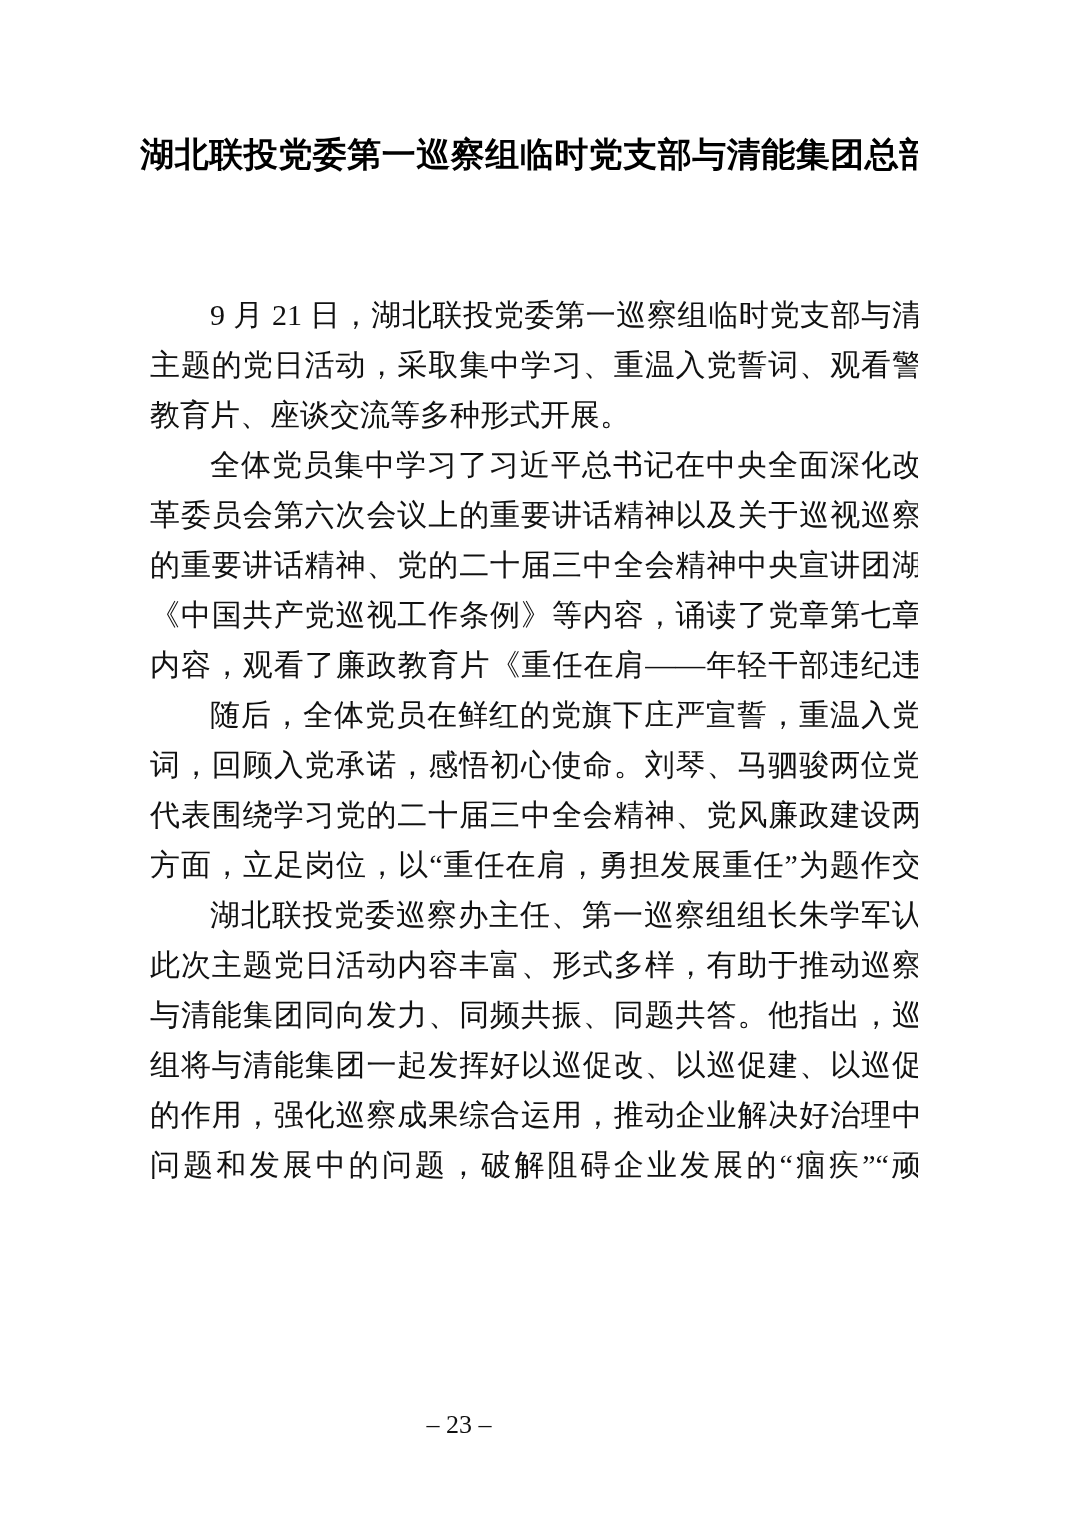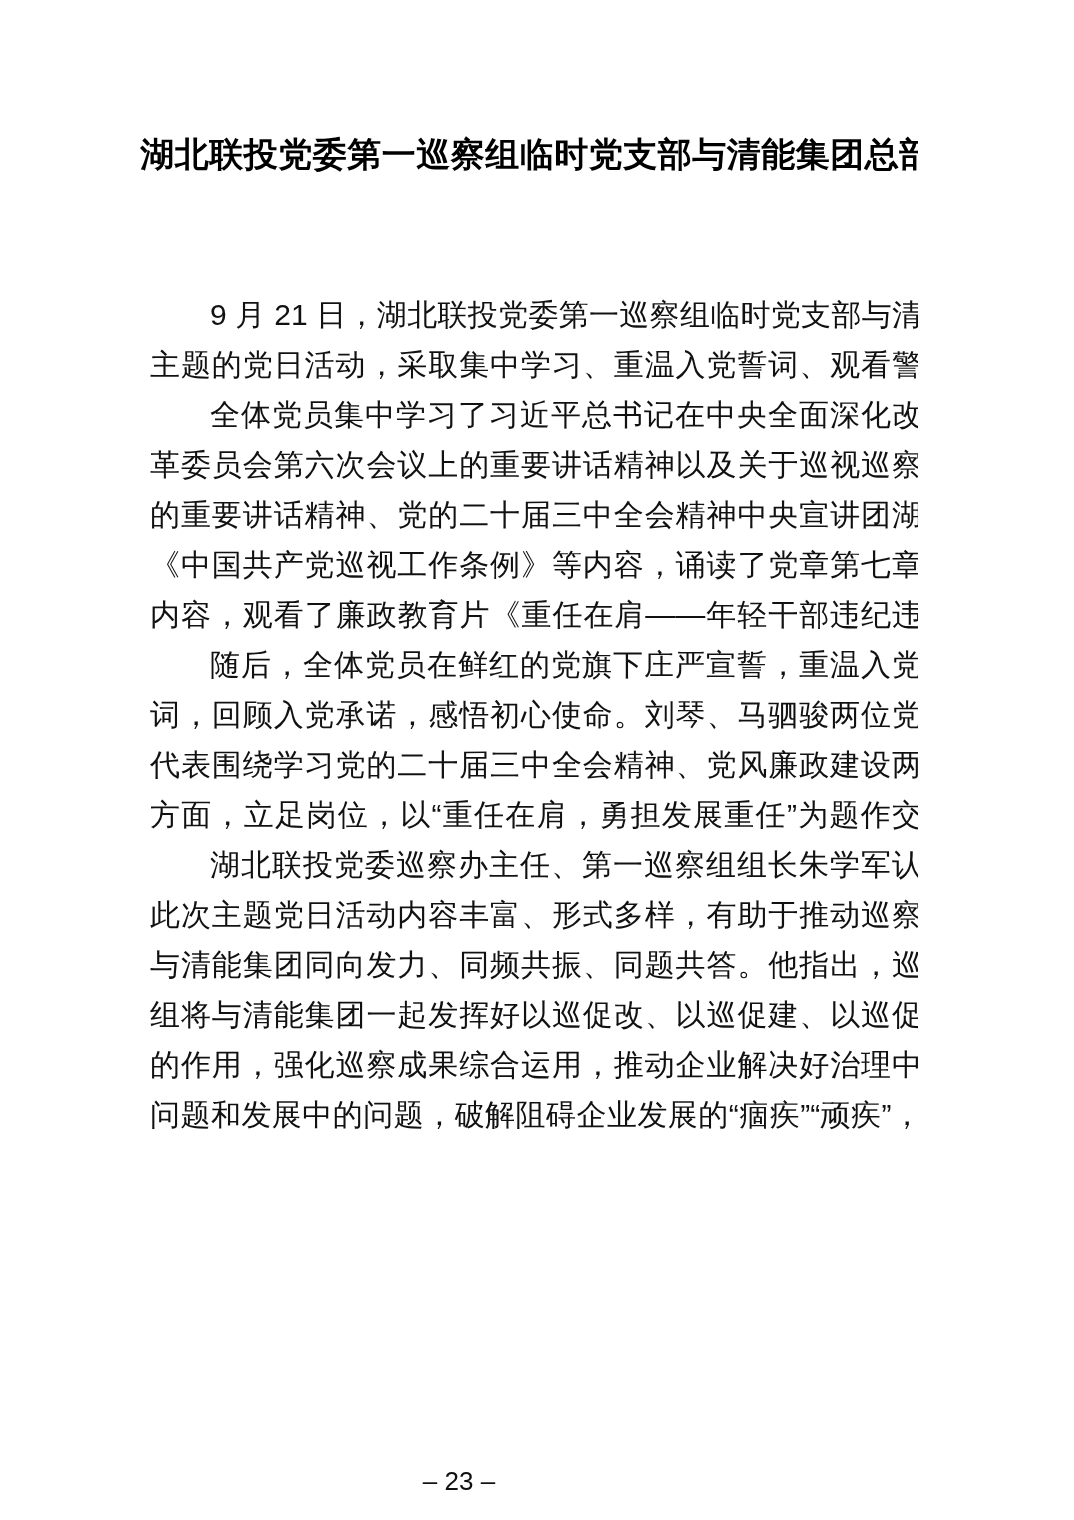--- a/index.html
+++ b/index.html
@@ -5,21 +5,21 @@
   html, body {
     margin: 0;
     padding: 0;
     background: #ffffff;
   }
   .page {
     position: relative;
     width: 918px;
     height: 1520px;
     background: #ffffff;
-    font-family: Liberation Sans, sans-serif;
+    font-family: Liberation Serif, serif;
     color: #111111;
     overflow: hidden;
   }
   .doc-title {
     position: absolute;
     top: 126px;
     left: 87px;
     width: 900px;
     margin: 0;
     text-align: center;
@@ -46,41 +46,42 @@
     white-space: normal;
   }
   .line.first {
     text-indent: 2em;
   }
   .line.last {
     text-align-last: left;
   }
   .page-footer {
     position: absolute;
-    top: 1464px;
+    top: 1408px;
     left: 0;
     width: 100%;
     text-align: center;
     font-size: 26px;
     line-height: 34px;
     color: #111111;
   }
 </style>
 </head>
 <body>
 
 <div class="page" style="background: rgb(255, 255, 255); color: rgb(17, 17, 17);">
 
   <h1 class="doc-title" style="color: rgb(0, 0, 0);">
     <div class="title-line">湖北联投党委第一巡察组临时党支部与清能集团总部</div>
   </h1>
 
   <div class="body-text" id="body-container">
       <div class="line first">9 月 21 日，湖北联投党委第一巡察组临时党支部与清能</div>
       <div class="line">主题的党日活动，采取集中学习、重温入党誓词、观看警示</div>
+      <div class="line last">教育片、座谈交流等多种形式开展。</div>
       <div class="line first">全体党员集中学习了习近平总书记在中央全面深化改</div>
       <div class="line">革委员会第六次会议上的重要讲话精神以及关于巡视巡察</div>
       <div class="line">的重要讲话精神、党的二十届三中全会精神中央宣讲团湖北</div>
       <div class="line">《中国共产党巡视工作条例》等内容，诵读了党章第七章节</div>
       <div class="line">内容，观看了廉政教育片《重任在肩——年轻干部违纪违法</div>
       <div class="line first">随后，全体党员在鲜红的党旗下庄严宣誓，重温入党誓</div>
       <div class="line">词，回顾入党承诺，感悟初心使命。刘琴、马驷骏两位党员</div>
       <div class="line">代表围绕学习党的二十届三中全会精神、党风廉政建设两个</div>
       <div class="line">方面，立足岗位，以“重任在肩，勇担发展重任”为题作交</div>
       <div class="line first">湖北联投党委巡察办主任、第一巡察组组长朱学军认为</div>

